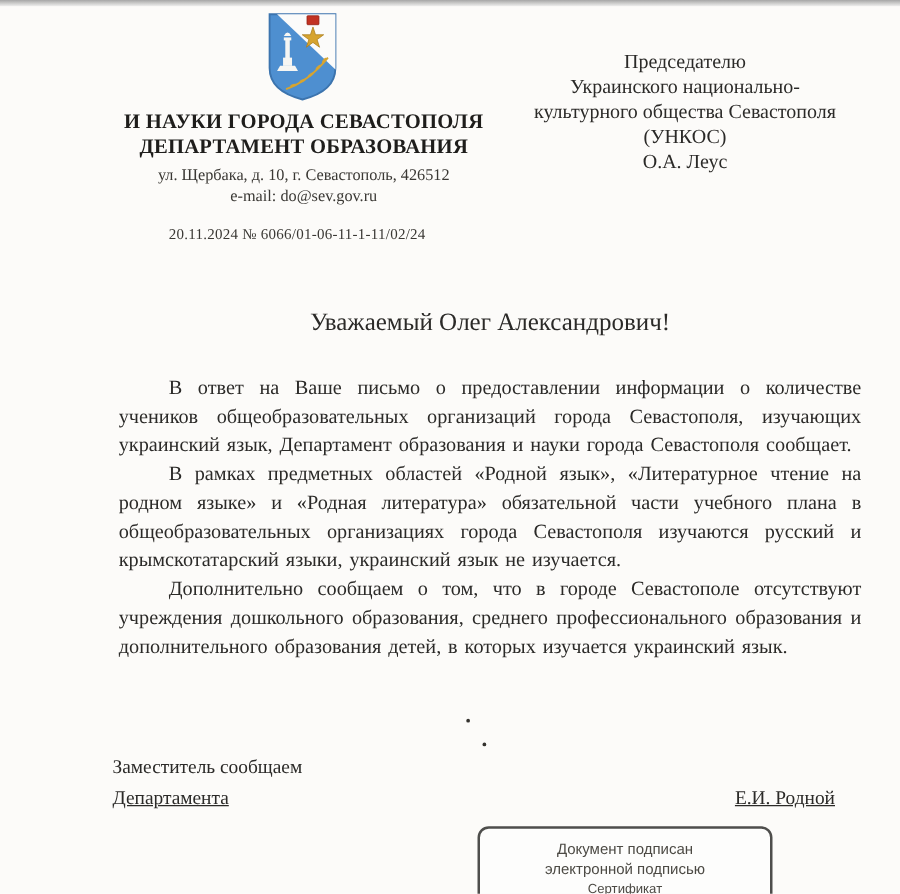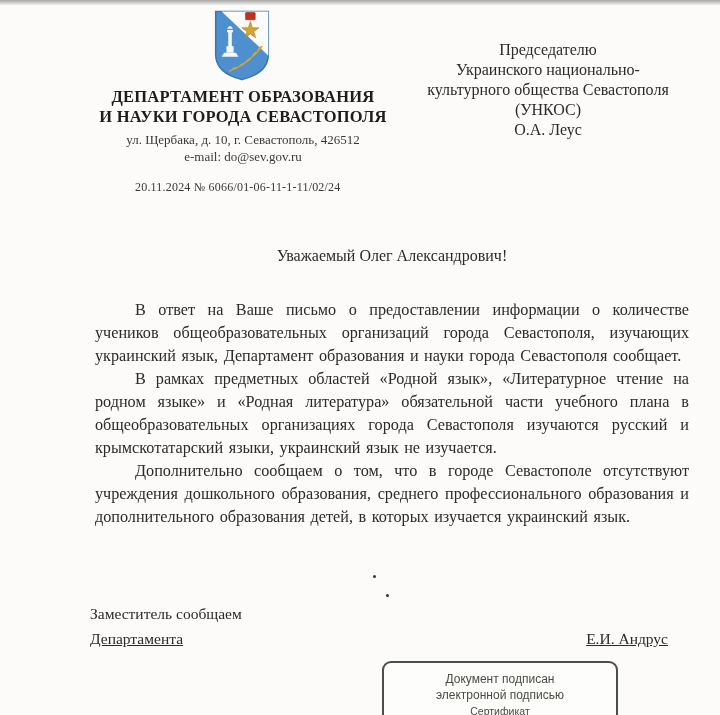--- a/index.html
+++ b/index.html
@@ -17,21 +17,21 @@
 
   .letterhead { position:absolute; left:48px; top:87px; width:390px; text-align:center; }
   .org-line { font-weight:bold; font-size:16.5px; line-height:20px; letter-spacing:0.2px; color:#1e1d1b; }
   .addr-line { font-size:13px; line-height:16.5px; color:#3a3834; }
   .addr-first { margin-top:5px; }
   .refline { position:absolute; left:135px; top:180px; font-size:12px; letter-spacing:0.2px; color:#3a3834; }
 
   .addressee { position:absolute; left:383px; top:40px; width:330px; text-align:center;
                font-size:16px; line-height:20px; }
 
-  .salutation { position:absolute; left:95px; top:247px; width:594px; text-align:center; font-size:16px; }
+  .salutation { position:absolute; left:95px; top:247px; width:594px; text-align:center; font-size:20px; }
 
   .body-block { position:absolute; left:95px; top:288px; width:594px;
                 font-size:16.2px; line-height:23px; text-align:justify; word-spacing:1.5px;margin-top:11px; }
   .body-block p { margin:0; text-indent:40px; }
 
   .dot { position:absolute; width:3px; height:3px; border-radius:50%; background:#34322e; }
   .dot1 { left:373px; top:575px; }
   .dot2 { left:386px; top:594px; }
 
   .sig { position:absolute; left:90px; top:601px; width:578px; font-size:15.5px; line-height:25px; }
@@ -71,22 +71,22 @@
     <g fill="#f6f6f3">
       <polygon points="16,80 44,80 40,73 20,73"></polygon>
       <rect x="24" y="62" width="12" height="11"></rect>
       <rect x="27" y="38" width="6" height="25"></rect>
       <rect x="25" y="35" width="10" height="4"></rect>
       <path d="M25,33 Q30,24 35,33 Z"></path>
     </g>
   </svg>
 
   <div class="letterhead">
+    <div class="org-line">И НАУКИ ГОРОДА СЕВАСТОПОЛЯ</div>
     <div class="org-line">ДЕПАРТАМЕНТ ОБРАЗОВАНИЯ</div>
-    <div class="org-line">И НАУКИ ГОРОДА СЕВАСТОПОЛЯ</div>
     <div class="addr-line addr-first">ул. Щербака, д. 10, г. Севастополь, 426512</div>
     <div class="addr-line">e-mail: do@sev.gov.ru</div>
   </div>
   <div class="refline">20.11.2024 № 6066/01-06-11-1-11/02/24</div>
 
   <div class="addressee">
     <div>Председателю</div>
     <div>Украинского национально-</div>
     <div>культурного общества Севастополя</div>
     <div>(УНКОС)</div>
@@ -101,21 +101,21 @@
     <p>Дополнительно сообщаем о том, что в городе Севастополе отсутствуют учреждения дошкольного образования, среднего профессионального образования и дополнительного образования детей, в которых изучается украинский язык.</p>
   </div>
 
   <span class="dot dot1"></span>
   <span class="dot dot2"></span>
 
   <div class="sig">
     <div>Заместитель сообщаем</div>
     <div class="sig-row">
       <span>Департамента</span>
-      <span>Е.И. Андрус</span>
+      <span>Е.И. Родной</span>
     </div>
   </div>
 
   <div class="stamp">
     <div class="stamp-line">Документ подписан</div>
     <div class="stamp-line">электронной подписью</div>
     <div class="stamp-cert">Сертификат 53f3a9af73d1c9261532450034087c0c</div>
   </div>
 
 </div>

